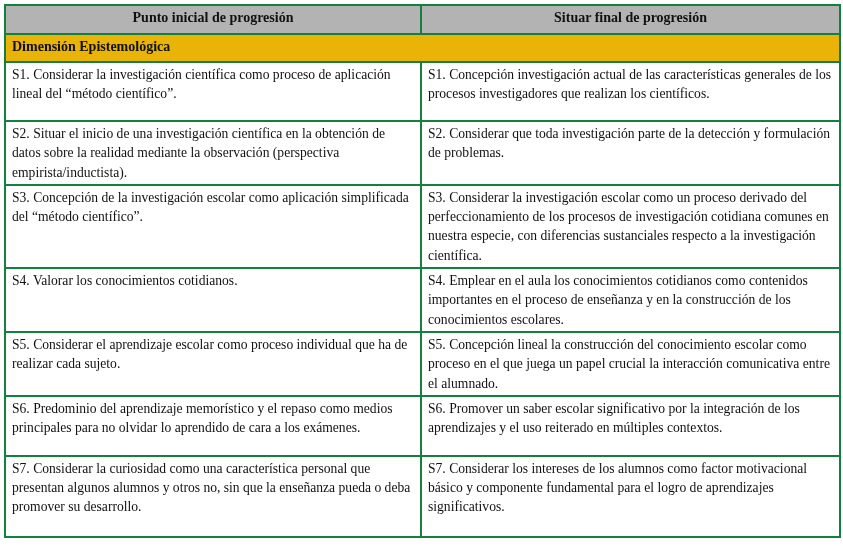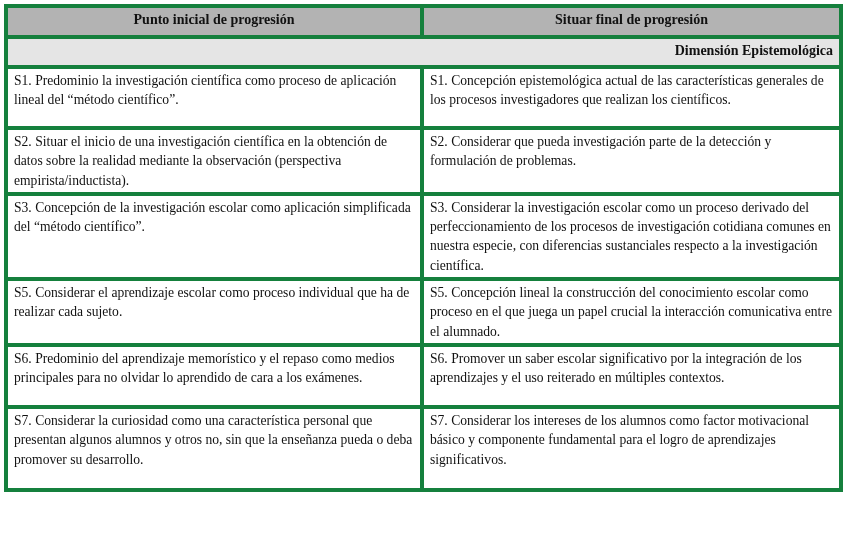--- a/index.html
+++ b/index.html
@@ -7,39 +7,39 @@
   table.prog {
     position: absolute; left: 4px; top: 4px;
     width: 835px;
     border-collapse: collapse;
     font-family: "Liberation Serif", "DejaVu Serif", serif;
     font-size: 13.6px;
     color: #111;
     table-layout: fixed;
   }
   table.prog td, table.prog th {
-    border: 4px solid #15803d;
+    border: 2px solid #15803d;
     vertical-align: top;
     padding: 2px 6px 2px 6px;
     line-height: 19.3px;
   }
   col.c1 { width: 416px; }
   col.c2 { width: 419px; }
   th.hdr {
     background: #b3b3b3;
     font-weight: bold;
     text-align: center;
     height: 23px;
     vertical-align: middle;
     font-size: 14px;
   }
   td.dim {
-    background: #e5e5e5;
+    background: #eab308;
     font-weight: bold;
-    text-align: right;
+    text-align: left;
     height: 22px;
     vertical-align: middle;
     font-size: 14px;
   }
   tr.r1 td { height: 53px; }
   tr.r2 td { height: 54px; }
   tr.r3 td { height: 73px; }
   tr.r4 td { height: 56px; }
   tr.r5 td { height: 53px; }
   tr.r6 td { height: 54px; }
@@ -57,30 +57,34 @@
     <tr>
       <th class="hdr">Punto inicial de progresión</th>
       <th class="hdr">Situar final de progresión</th>
     </tr>
   </thead>
   <tbody>
     <tr>
       <td class="dim" colspan="2">Dimensión Epistemológica</td>
     </tr>
     <tr class="r1">
-      <td>S1. Predominio la investigación científica como proceso de aplicación lineal del “método científico”.</td>
-      <td>S1. Concepción epistemológica actual de las características generales de los procesos investigadores que realizan los científicos.</td>
+      <td>S1. Considerar la investigación científica como proceso de aplicación lineal del “método científico”.</td>
+      <td>S1. Concepción investigación actual de las características generales de los procesos investigadores que realizan los científicos.</td>
     </tr>
     <tr class="r2">
       <td>S2. Situar el inicio de una investigación científica en la obtención de datos sobre la realidad mediante la observación (perspectiva empirista/inductista).</td>
-      <td>S2. Considerar que pueda investigación parte de la detección y formulación de problemas.</td>
+      <td>S2. Considerar que toda investigación parte de la detección y formulación de problemas.</td>
     </tr>
     <tr class="r3">
       <td>S3. Concepción de la investigación escolar como aplicación simplificada del “método científico”.</td>
       <td>S3. Considerar la investigación escolar como un proceso derivado del perfeccionamiento de los procesos de investigación cotidiana comunes en nuestra especie, con diferencias sustanciales respecto a la investigación científica.</td>
+    </tr>
+    <tr class="r4">
+      <td>S4. Valorar los conocimientos cotidianos.</td>
+      <td>S4. Emplear en el aula  los conocimientos cotidianos como contenidos importantes en el proceso de enseñanza y en la construcción de los conocimientos escolares.</td>
     </tr>
     <tr class="r5">
       <td>S5. Considerar el aprendizaje escolar como proceso individual que ha de realizar cada sujeto.</td>
       <td>S5. Concepción lineal la construcción del conocimiento escolar como proceso en el que juega un papel crucial la interacción comunicativa entre el alumnado.</td>
     </tr>
     <tr class="r6">
       <td>S6. Predominio del aprendizaje memorístico y el repaso como medios principales para no olvidar lo aprendido de cara a los exámenes.</td>
       <td>S6. Promover un saber escolar significativo por la integración de los aprendizajes y el uso reiterado en múltiples contextos.</td>
     </tr>
     <tr class="r7">

